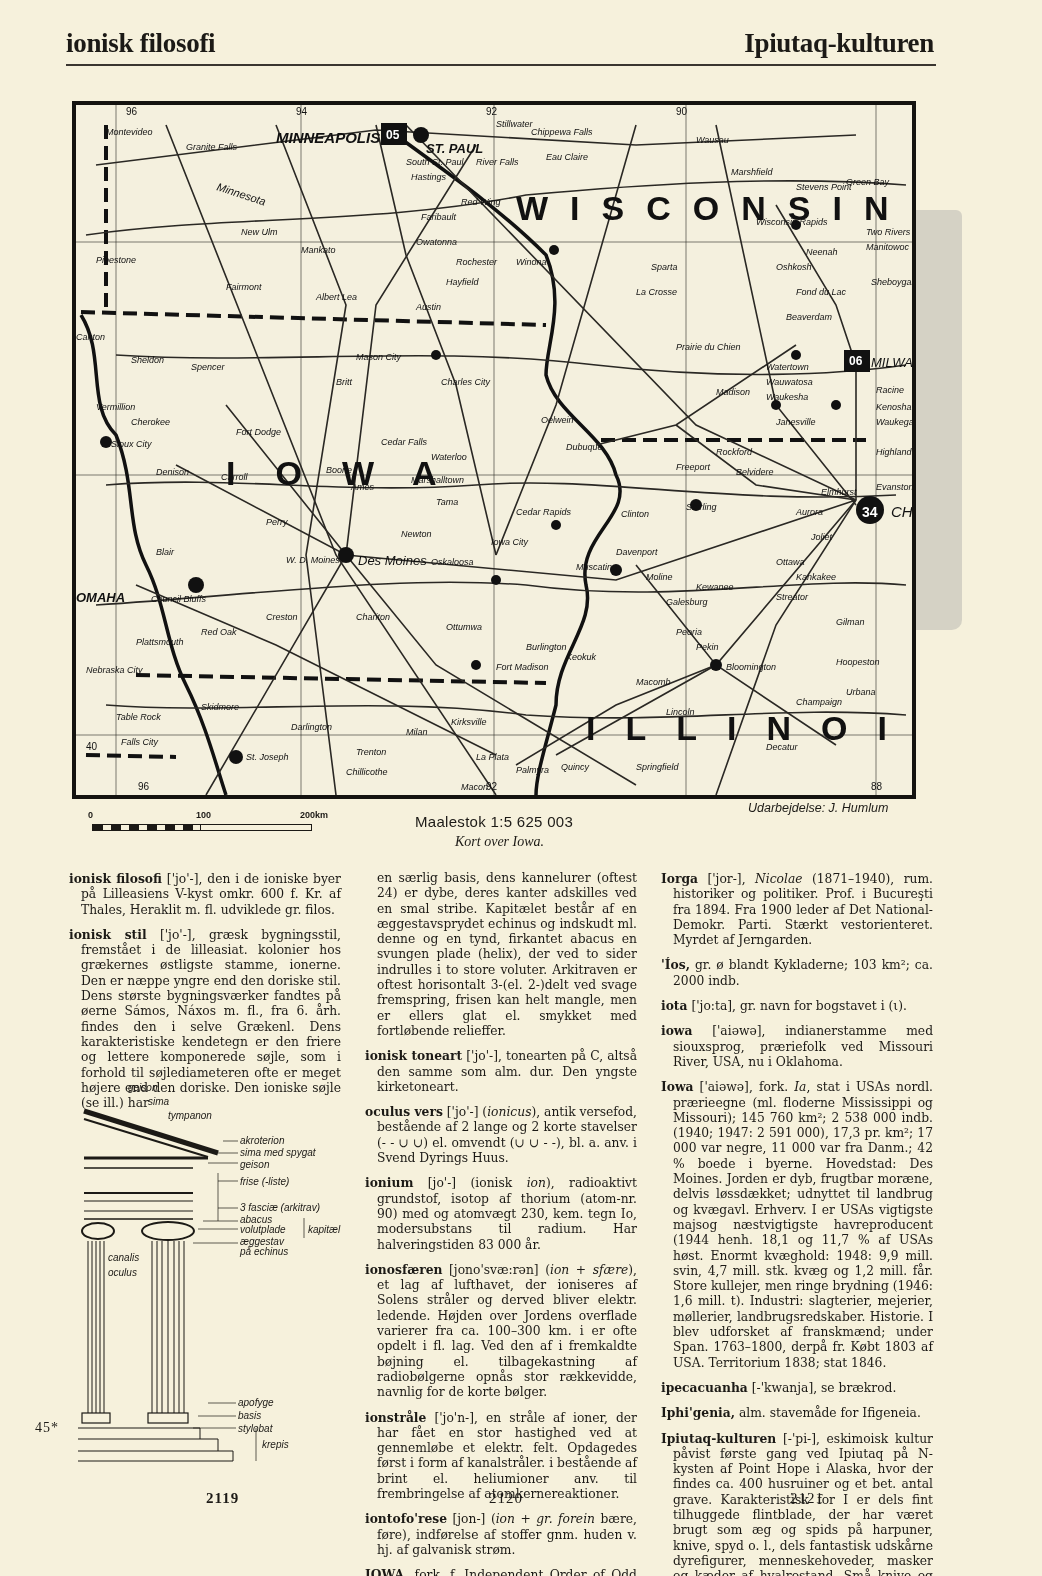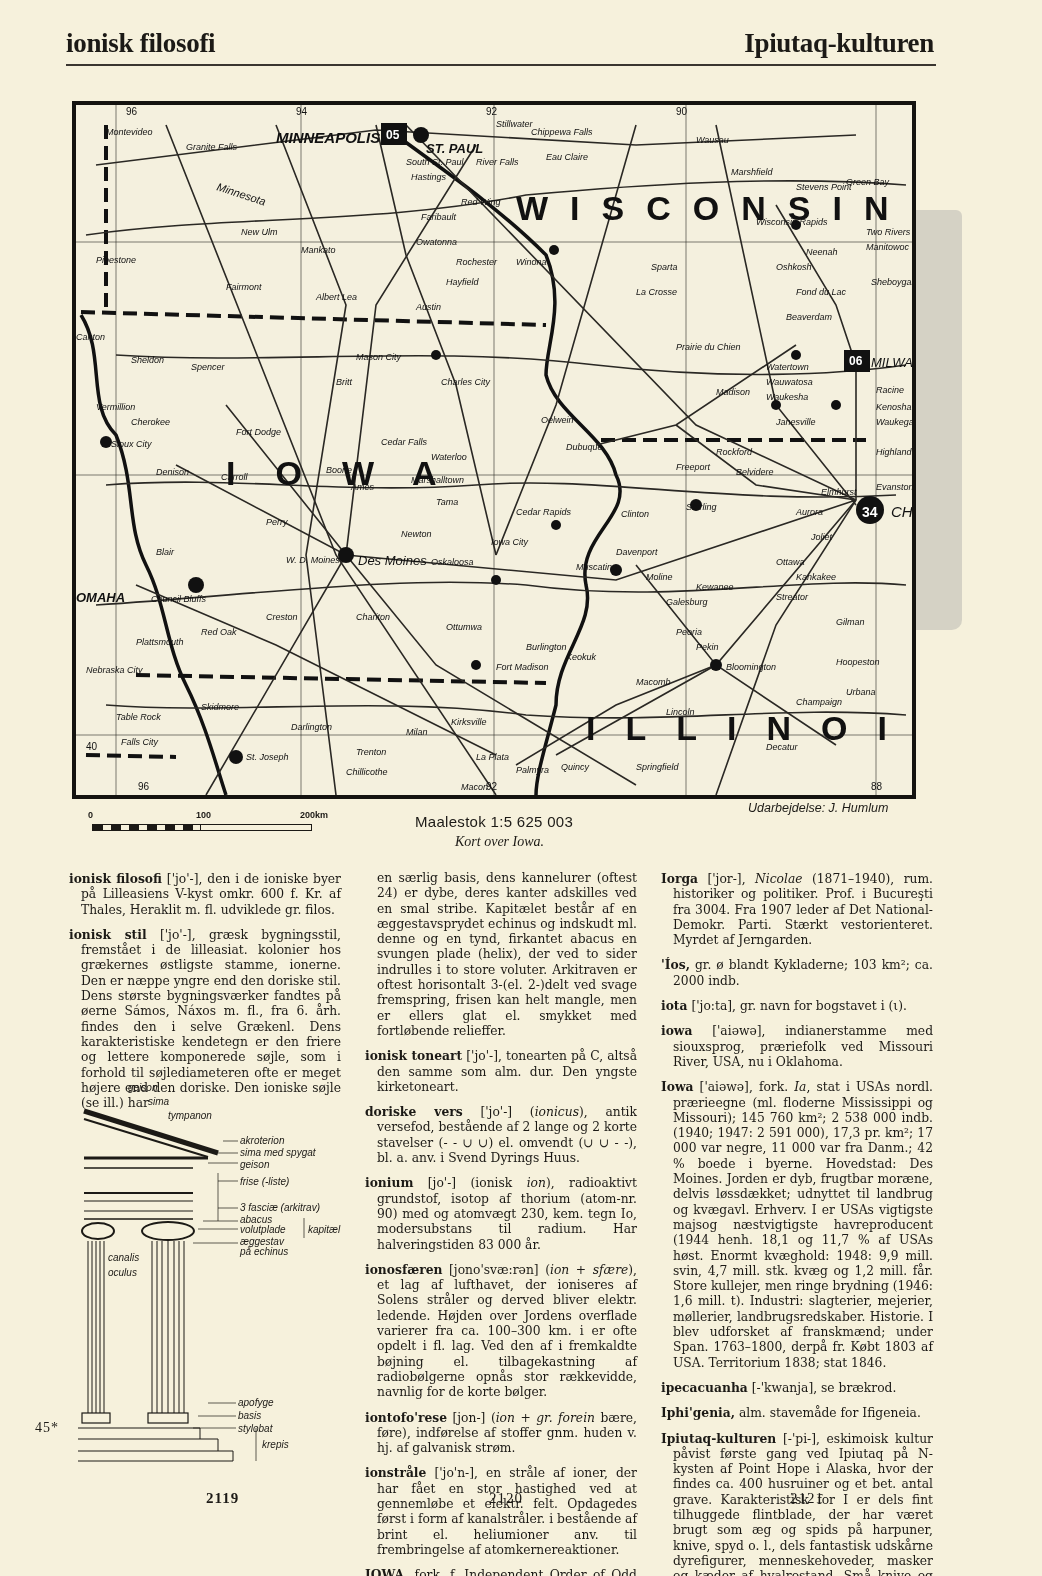--- a/index.html
+++ b/index.html
@@ -407,30 +407,30 @@
       <text x="170" y="336">basis</text>
       <text x="170" y="349">stylobat</text>
       <text x="194" y="365">krepis</text>
     </g>
   </svg>
 </div>
 
 <div class="col col2">
   <p class="entry cont"><span>en særlig basis, dens kannelurer (oftest 24) er dybe, deres kanter adskilles ved en smal stribe. Kapitælet består af en æggestavsprydet echinus og indskudt ml. denne og en tynd, firkantet abacus en svungen plade (helix), der ved to sider indrulles i to store voluter. Arkitraven er oftest horisontalt 3-(el. 2-)delt ved svage fremspring, frisen kan helt mangle, men er ellers glat el. smykket med fortløbende relieffer.</span></p>
   <p class="entry"><span class="hw">ionisk toneart</span><span> ['jo'-], </span><span>tonearten på C, altså den samme som alm. dur. Den yngste kirketoneart.</span></p>
-  <p class="entry"><span class="hw">doriske vers</span><span> ['jo'-] (</span><span class="it">ionicus</span><span>), antik versefod, bestående af 2 lange og 2 korte stavelser (- - ∪ ∪) el. omvendt (∪ ∪ - -), bl. a. anv. i Svend Dyrings Huus.</span></p>
+  <p class="entry"><span class="hw">oculus vers</span><span> ['jo'-] (</span><span class="it">ionicus</span><span>), antik versefod, bestående af 2 lange og 2 korte stavelser (- - ∪ ∪) el. omvendt (∪ ∪ - -), bl. a. anv. i Svend Dyrings Huus.</span></p>
   <p class="entry"><span class="hw">ionium</span><span> [jo'-] (ionisk </span><span class="it">ion</span><span>), radioaktivt grundstof, isotop af thorium (atom-nr. 90) med og atomvægt 230, kem. tegn Io, modersubstans til radium. Har halveringstiden 83 000 år.</span></p>
   <p class="entry"><span class="hw">ionosfæren</span><span> [jono'svæ:rən] (</span><span class="it">ion + sfære</span><span>), et lag af lufthavet, der ioniseres af Solens stråler og derved bliver elektr. ledende. Højden over Jordens overflade varierer fra ca. 100–300 km. i er ofte opdelt i fl. lag. Ved den af i fremkaldte bøjning el. tilbagekastning af radiobølgerne opnås stor rækkevidde, navnlig for de korte bølger.</span></p>
+  <p class="entry"><span class="hw">ionstråle</span><span> ['jo'n-], </span><span>en stråle af ioner, der har fået en stor hastighed ved at gennemløbe et elektr. felt. Opdagedes først i form af kanalstråler. i bestående af brint el. heliumioner anv. til frembringelse af atomkernereaktioner.</span></p>
   <p class="entry"><span class="hw">iontofo'rese</span><span> [jon-] (</span><span class="it">ion + gr. forein</span><span> bære, føre), indførelse af stoffer gnm. huden v. hj. af galvanisk strøm.</span></p>
-  <p class="entry"><span class="hw">ionstråle</span><span> ['jo'n-], </span><span>en stråle af ioner, der har fået en stor hastighed ved at gennemløbe et elektr. felt. Opdagedes først i form af kanalstråler. i bestående af brint el. heliumioner anv. til frembringelse af atomkernereaktioner.</span></p>
   <p class="entry"><span class="hw">IOWA,</span><span> </span><span>fork. f. Independent Order of Odd Fellows (den uafhængige OF-orden) grl. 1813.</span></p>
 </div>
 
 <div class="col col3">
-  <p class="entry"><span class="hw">Iorga</span><span> ['jor-], </span><span class="it">Nicolae</span><span> (1871–1940), rum. historiker og politiker. Prof. i Bucureşti fra 3004. Fra 1907 leder af Det National-Demokr. Parti. Stærkt vestorienteret. Myrdet af Jerngarden.</span></p>
+  <p class="entry"><span class="hw">Iorga</span><span> ['jor-], </span><span class="it">Nicolae</span><span> (1871–1940), rum. historiker og politiker. Prof. i Bucureşti fra 1894. Fra 1900 leder af Det National-Demokr. Parti. Stærkt vestorienteret. Myrdet af Jerngarden.</span></p>
   <p class="entry"><span class="hw">'Íos,</span><span> </span><span>gr. ø blandt Kykladerne; 103 km²; ca. 2000 indb.</span></p>
   <p class="entry"><span class="hw">iota</span><span> ['jo:ta], </span><span>gr. navn for bogstavet i (ι).</span></p>
   <p class="entry"><span class="hw">iowa</span><span> ['aiəwə], </span><span>indianerstamme med siouxsprog, præriefolk ved Missouri River, USA, nu i Oklahoma.</span></p>
   <p class="entry"><span class="hw">Iowa</span><span> ['aiəwə], fork. </span><span class="it">Ia</span><span>, stat i USAs nordl. prærieegne (ml. floderne Mississippi og Missouri); 145 760 km²; 2 538 000 indb. (1940; 1947: 2 591 000), 17,3 pr. km²; 17 000 var negre, 11 000 var fra Danm.; 42 % boede i byerne. Hovedstad: Des Moines. Jorden er dyb, frugtbar moræne, delvis løssdækket; udnyttet til landbrug og kvægavl. Erhverv. I er USAs vigtigste majsog næstvigtigste havreproducent (1944 henh. 18,1 og 11,7 % af USAs høst. Enormt kvæghold: 1948: 9,9 mill. svin, 4,7 mill. stk. kvæg og 1,2 mill. får. Store kullejer, men ringe brydning (1946: 1,6 mill. t). Industri: slagterier, mejerier, møllerier, landbrugsredskaber. Historie. I blev udforsket af franskmænd; under Span. 1763–1800, derpå fr. Købt 1803 af USA. Territorium 1838; stat 1846.</span></p>
   <p class="entry"><span class="hw">ipecacuanha</span><span> [-'kwanja], </span><span>se brækrod.</span></p>
   <p class="entry"><span class="hw">Iphi'genia,</span><span> </span><span>alm. stavemåde for Ifigeneia.</span></p>
   <p class="entry"><span class="hw">Ipiutaq-kulturen</span><span> [-'pi-], </span><span>eskimoisk kultur påvist første gang ved Ipiutaq på N-kysten af Point Hope i Alaska, hvor der findes ca. 400 husruiner og et bet. antal grave. Karakteristisk for I er dels fint tilhuggede flintblade, der har været brugt som æg og spids på harpuner, knive, spyd o. l., dels fantastisk udskårne dyrefigurer, menneskehoveder, masker og kæder af hvalrostand. Små knive og bor har jernblade og -spidser. Særlig kunsten viser I-s</span></p>
 </div>
 
 <div class="footer sig">45*</div>

